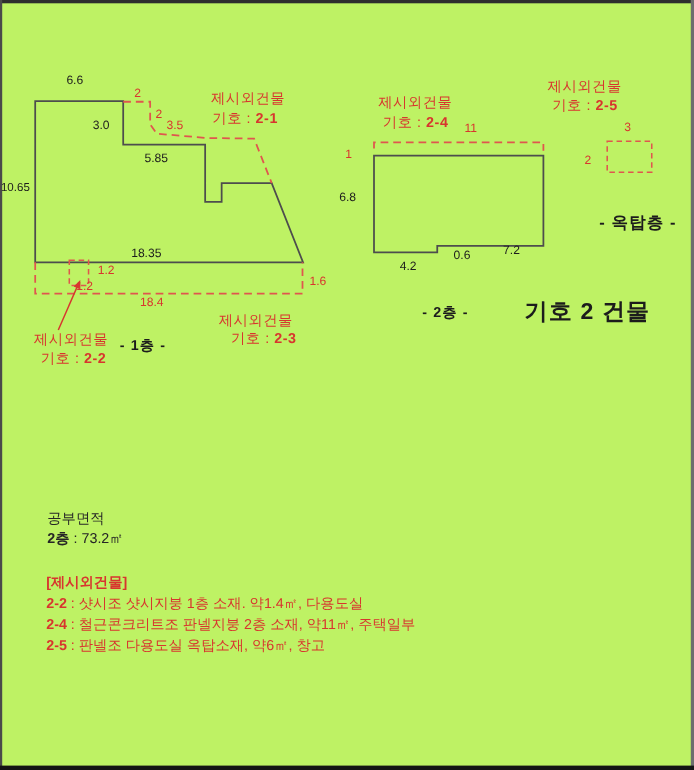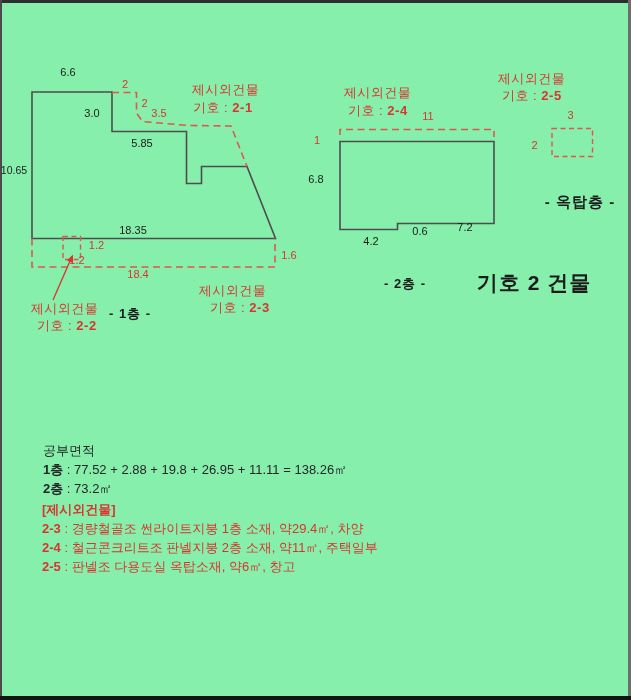--- a/index.html
+++ b/index.html
@@ -1,19 +1,19 @@
 <!DOCTYPE html>
 <html><head>
 <meta charset="utf-8">
 <style>
   html, body { margin: 0; padding: 0; background: #e8e8e8; }
   #canvas {
     position: relative;
     width: 631px; height: 700px;
-    background: #86efac;
+    background: #bef264;
     overflow: hidden;
     font-family: "Liberation Sans", "DejaVu Sans", sans-serif;
     box-sizing: border-box;
   }
   
   .frame-top    { position:absolute; left:0; top:0;    width:631px; height:3px; background:#2e2e2e; }
   .frame-bottom { position:absolute; left:0; bottom:0; width:631px; height:4px; background:#141414; }
   .frame-left   { position:absolute; left:0; top:0;    width:2px;  height:700px; background:#4a4a4a; }
   .frame-right  { position:absolute; right:0; top:0;   width:3px;  height:700px; background:#6e6e6e; }
 
@@ -31,21 +31,21 @@
   .title-small { font-size: 13px; font-weight: bold; letter-spacing: 1px; }
   .title-roof  { font-size: 15px; font-weight: bold; letter-spacing: 1px; }
   .title-big   { font-size: 21px; font-weight: bold; letter-spacing: 1px; }
 
   .outline { fill: none; stroke: #4d4d4d; stroke-width: 1.6; stroke-linejoin: miter; }
   .reddash { fill: none; stroke: #e0564e; stroke-width: 1.6; stroke-dasharray: 7 4.5; }
   .reddash-sm { fill: none; stroke: #e0564e; stroke-width: 1.4; stroke-dasharray: 5 3.5; }
   .redline { stroke: #d8352e; stroke-width: 1.3; fill: none; }
   .redfill { fill: #d8352e; stroke: none; }
 
-  .textblock { position: absolute; font-size: 13px; line-height: 19px; color: #262626; white-space: nowrap; }
+  .textblock { position: absolute; font-size: 13px; line-height: 19px; color: #262626; white-space: nowrap; margin-top: 20px; }
   .textblock.redtxt { color: #d8352e; }
   .textblock .b { font-weight: bold; }
 </style>
 </head>
 <body>
 
 <div id="canvas">
 
   <div class="frame-top"></div>
   <div class="frame-left"></div>
@@ -117,24 +117,23 @@
     </g>
 
     <text class="title-small" x="130" y="318" text-anchor="middle">- 1층 -</text>
     <text class="title-small" x="405" y="288" text-anchor="middle">- 2층 -</text>
     <text class="title-roof" x="580" y="207" text-anchor="middle">- 옥탑층 -</text>
     <text class="title-big" x="534" y="290" text-anchor="middle">기호 2 건물</text>
   </svg>
 
   <div class="textblock" style="left:43px; top:441px;">
     <div>공부면적</div>
-    <div><span class="b">1층</span><span> : 77.52 + 2.88 + 19.8 + 26.95 + 11.11 = 138.26㎡</span></div>
     <div><span class="b">2층</span><span> : 73.2㎡</span></div>
   </div>
 
   <div class="textblock redtxt" style="left:42px; top:500px;">
     <div class="b">[제시외건물]</div>
-    <div><span class="b">2-3</span><span> : 경량철골조 썬라이트지붕 1층 소재, 약29.4㎡, 차양</span></div>
+    <div><span class="b">2-2</span><span> : 샷시조 샷시지붕 1층 소재. 약1.4㎡, 다용도실</span></div>
     <div><span class="b">2-4</span><span> : 철근콘크리트조 판넬지붕 2층 소재, 약11㎡, 주택일부</span></div>
     <div><span class="b">2-5</span><span> : 판넬조 다용도실 옥탑소재, 약6㎡, 창고</span></div>
   </div>
 
 </div>
 
 </body></html>

